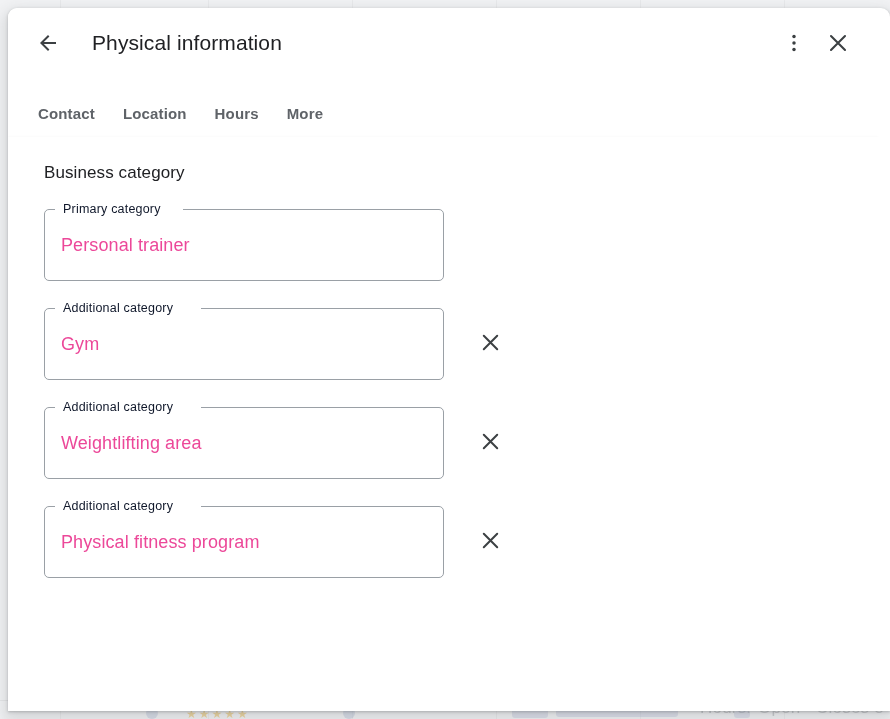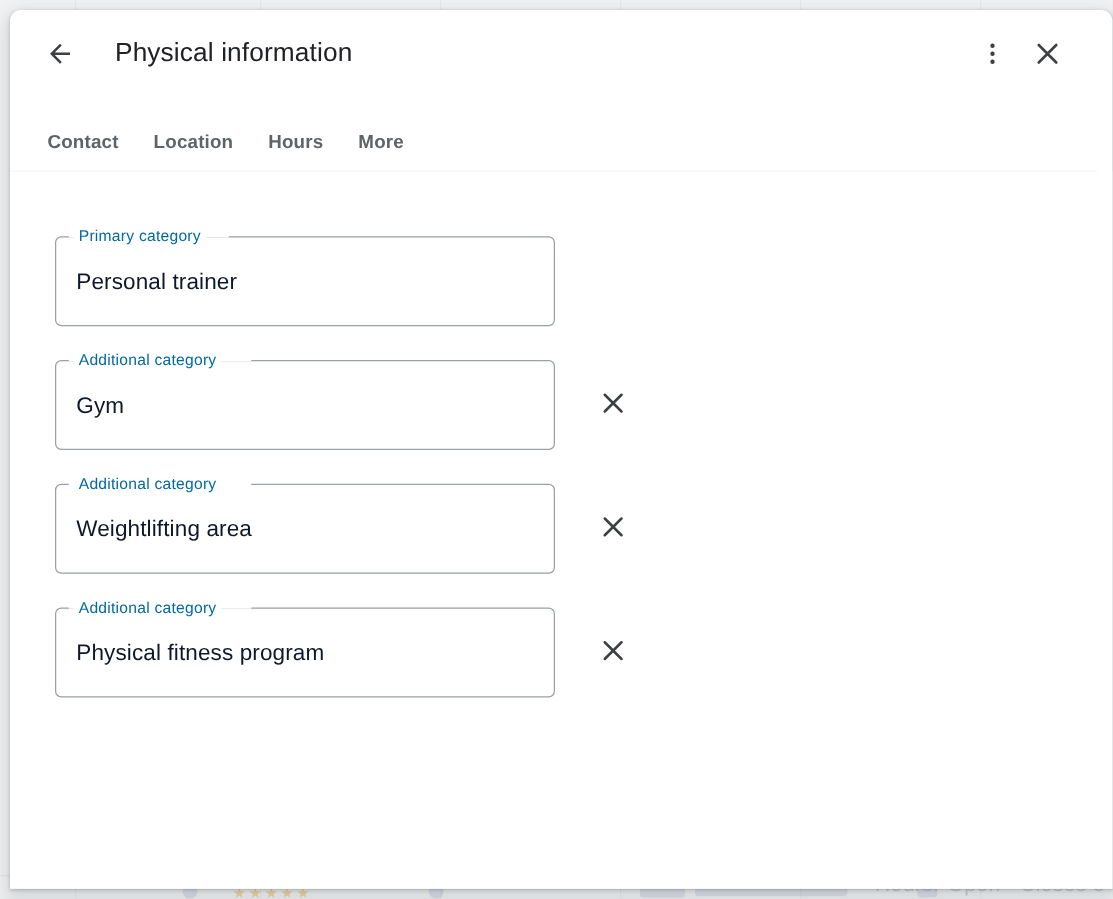--- a/index.html
+++ b/index.html
@@ -196,34 +196,34 @@
     left: 11px;
     height: 2px;
     background: #fff;
     padding: 0 4px;
   }
   .tf-label {
     position: absolute;
     top: -8px;
     left: 15px;
     font-size: 12.5px;
-    color: #0369a1;
+    color: #0f172a;
     background: #fff;
     padding: 0 4px;
     letter-spacing: .2px;
     white-space: nowrap;
     line-height: 16px;
   }
   .tf-input {
     position: absolute;
     left: 0; right: 0; top: 0; bottom: 0;
     border: none; outline: none; background: transparent;
     font-family: inherit;
     font-size: 18px;
-    color: #0f172a;
+    color: #ec4899;
     padding: 0 16px 0 17px;
     letter-spacing: .1px;
   }
   .remove-btn {
     width: 44px; height: 44px;
     margin-left: 24px;
     display: flex; align-items: center; justify-content: center;
     border-radius: 50%;
     cursor: pointer;
     border: none; background: transparent;
@@ -297,20 +297,21 @@
       <button class="tab">Location</button>
       <button class="tab">Hours</button>
       <button class="tab">More</button>
     </div>
 
     <div class="header-divider"></div>
   </div>
 
   <div class="dlg-body">
 
+    <div class="section-title">Business category</div>
 
 
     <div class="fields">
 
       <div class="field-row">
         <div class="textfield">
           <div class="tf-outline"></div>
           <div class="tf-notch" style="width:128px;"></div>
           <div class="tf-label">Primary category</div>
           <input class="tf-input" type="text" readonly="" value="Personal trainer" style="">

